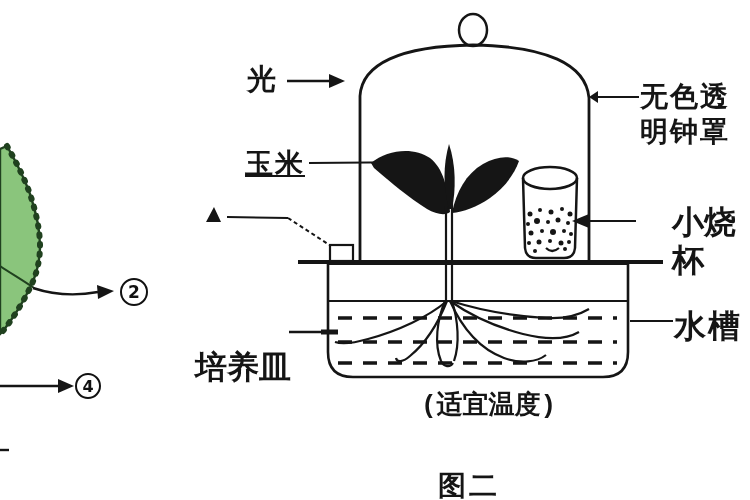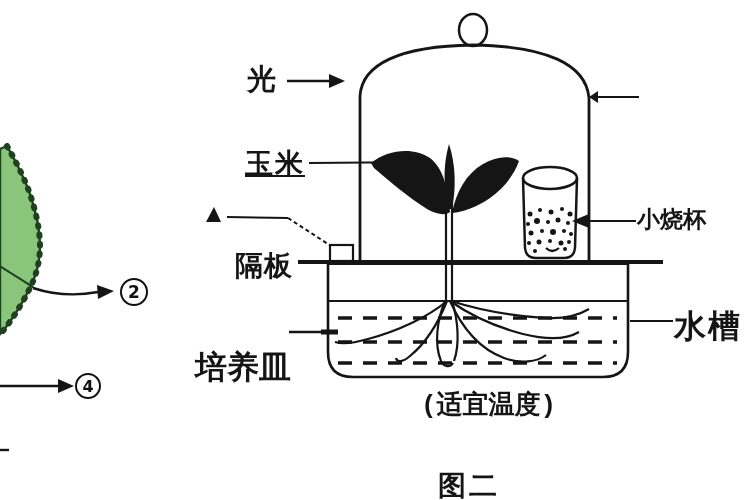--- a/index.html
+++ b/index.html
@@ -147,26 +147,27 @@
       <line x1="321" y1="332" x2="338" y2="332" stroke-width="5"></line>
     </g>
 
     <line x1="630" y1="321" x2="673" y2="321" stroke="#151515" stroke-width="2"></line>
   </svg>
 
   <div class="lbl" style="left:247px;top:62px;font-size:29px;">光</div>
 
   <div class="lbl" style="left:245px;top:147px;font-size:28px;letter-spacing:2px;text-decoration:underline;">玉米</div>
 
-  <div class="lbl" style="left:235px;top:249px;font-size:28px;letter-spacing:1px;">隔板</div>
 
   <div class="lbl" style="left:195px;top:315px;font-size:32px;margin-top:33px;">培养皿</div>
 
+  <div class="lbl" style="left:640px;top:79px;font-size:28px;letter-spacing:2px;line-height:1.25;">无色透
+明钟罩</div>
 
-  <div class="lbl" style="left:637px;top:206px;font-size:23px;">小烧杯</div>
+  <div class="lbl" style="left:672px;top:206px;font-size:32px;font-family:Liberation Mono, monospace;">小烧杯</div>
 
   <div class="lbl" style="left:674px;top:307px;font-size:32px;letter-spacing:2px;">水槽</div>
 
   <div class="lbl" style="left:421px;top:391px;font-size:26px;font-family:Liberation Mono, monospace;">(适宜温度)</div>
 
   <div class="lbl" style="left:438px;top:437px;font-size:28px;letter-spacing:3px;margin-top:32px;">图二</div>
 
   <span class="callout" style="left:120px;top:278px;width:28px;height:28px;font-size:17px;">2</span>
 
   <span class="callout" style="left:75px;top:373px;width:26px;height:26px;font-size:16px;">4</span>

